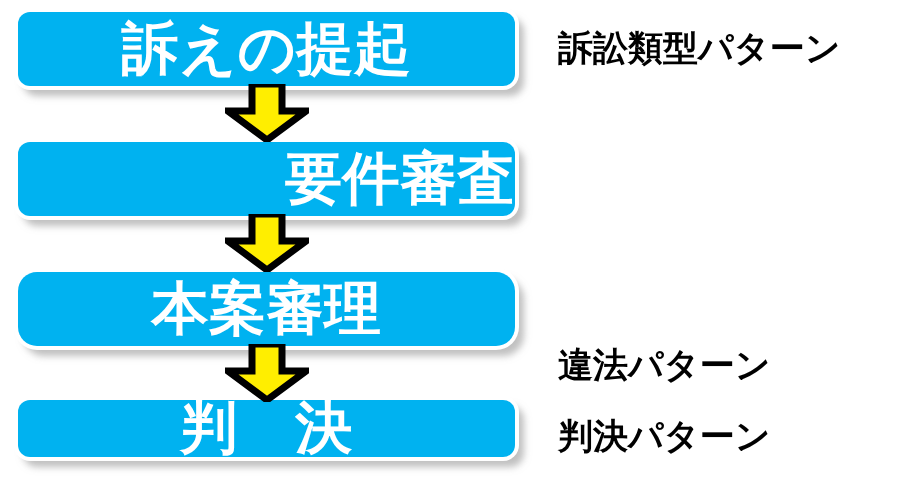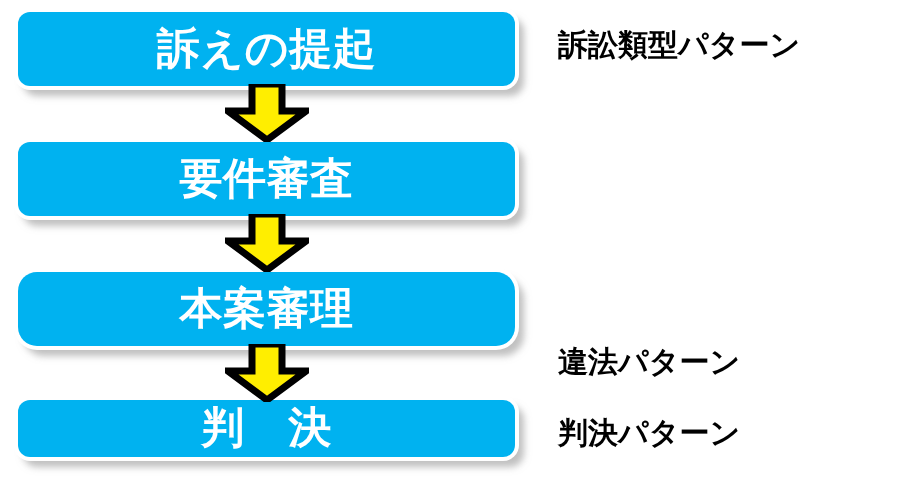--- a/index.html
+++ b/index.html
@@ -48,21 +48,21 @@
     display: flex;
     align-items: center;
     justify-content: center;
     box-sizing: border-box;
     z-index: 2;
   }
 
   .stage-label {
     color: #ffffff;
     font-weight: bold;
-    font-size: 43px;
+    font-size: 57px;
     line-height: 1;
     letter-spacing: 0.5px;
     white-space: pre;
     font-family: "Liberation Sans", "DejaVu Sans", sans-serif;
     transform: translateY(-1px);
   }
 
   
   .flow-arrow {
     position: absolute;
@@ -79,21 +79,21 @@
     top: 0;
     width: 357px;
     height: 500px;
   }
 
   .pattern-label {
     position: absolute;
     left: 18px;
     color: #000000;
     font-weight: bold;
-    font-size: 30px;
+    font-size: 35px;
     line-height: 1;
     white-space: nowrap;
     font-family: "Liberation Sans", "DejaVu Sans", sans-serif;
   }
 </style>
 </head>
 <body>
 
 <div id="diagram">
 
@@ -105,21 +105,21 @@
       </div>
     </div>
 
     <div class="flow-arrow" style="top:84px; height:58px;">
       <svg width="84" height="58" viewBox="0 0 84 58" xmlns="http://www.w3.org/2000/svg">
         <polygon points="27,0 57,0 57,27 81,27 42,56 3,27 27,27" fill="#ffee00" stroke="#000000" stroke-width="7" stroke-linejoin="miter"></polygon>
       </svg>
     </div>
 
     <div class="stage-row">
-      <div class="stage-box" style="top:142px; height:74px;">
+      <div class="stage-box" style="top:142px; height:74px;justify-content:flex-end;">
         <span class="stage-label">要件審査</span>
       </div>
     </div>
 
     <div class="flow-arrow" style="top:214px; height:58px;">
       <svg width="84" height="58" viewBox="0 0 84 58" xmlns="http://www.w3.org/2000/svg">
         <polygon points="27,0 57,0 57,27 81,27 42,56 3,27 27,27" fill="#ffee00" stroke="#000000" stroke-width="7" stroke-linejoin="miter"></polygon>
       </svg>
     </div>
 

